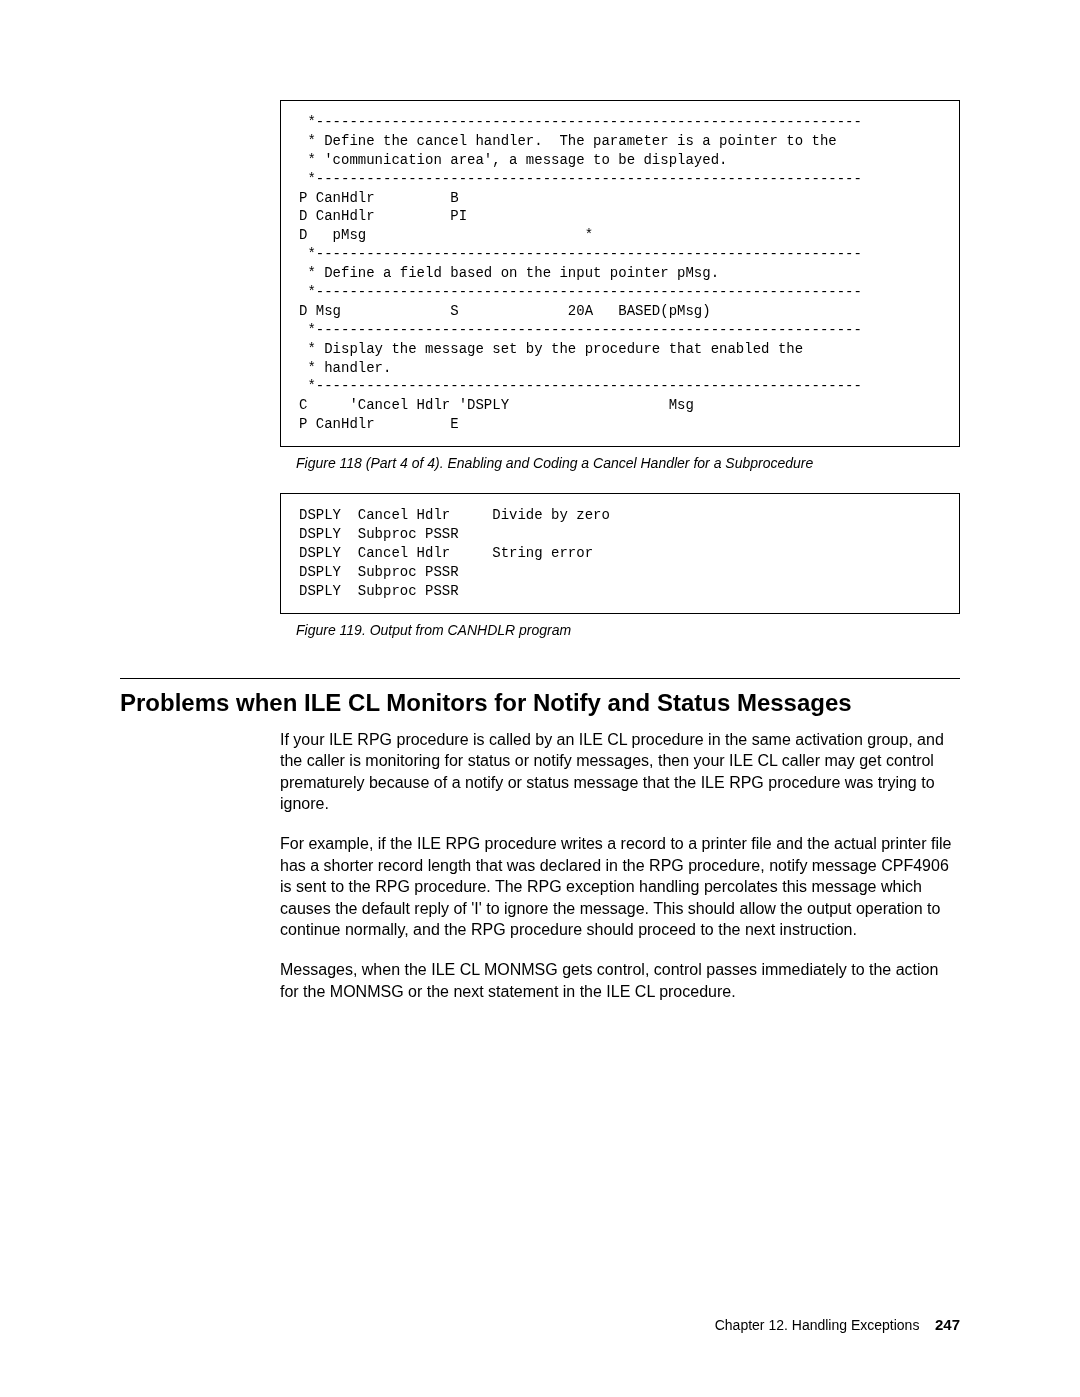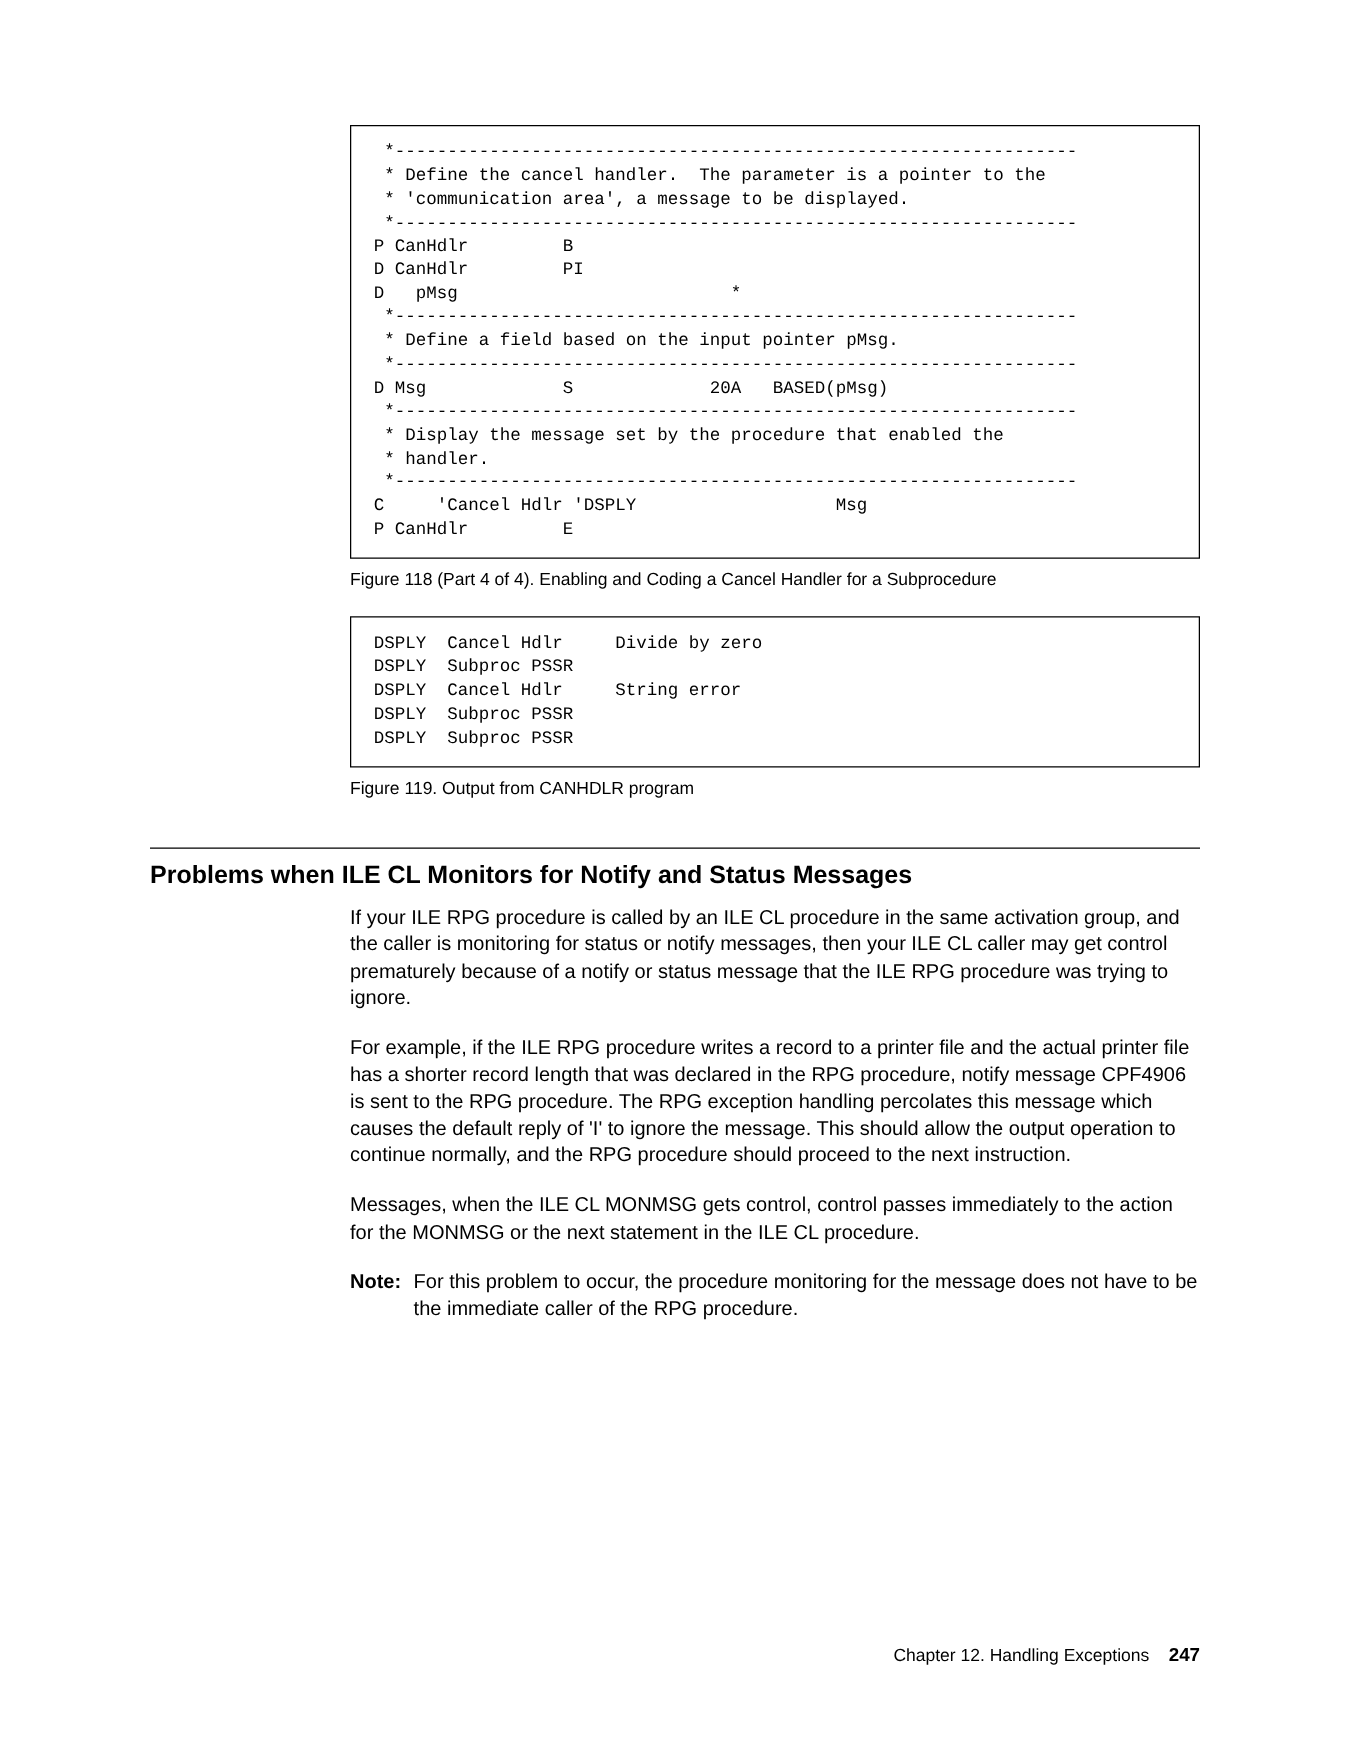--- a/index.html
+++ b/index.html
@@ -20,36 +20,38 @@
   .code-box {
     border: 1px solid #000;
     padding: 12px 18px;
     font-family: "Courier New", Courier, monospace;
     font-size: 14px;
     line-height: 1.35;
     white-space: pre;
     margin-bottom: 8px;
   }
   .caption {
+    font-style: italic;
     font-size: 14px;
     margin-bottom: 22px;
+    margin-left: 16px;
   }
   .body-para {
     font-size: 16px;
     line-height: 1.35;
     margin-bottom: 18px;
   }
   .section-rule {
     border: none;
     border-top: 1.5px solid #000;
     margin-top: 40px;
     margin-bottom: 10px;
   }
   .section-heading {
-    font-size: 20px;
+    font-size: 24px;
     font-weight: bold;
     margin-bottom: 12px;
     font-family: Arial, Helvetica, sans-serif;
   }
   .note-block {
     display: flex;
     font-size: 16px;
     line-height: 1.35;
     margin-bottom: 18px;
   }
@@ -115,24 +117,20 @@
   <h2 class="section-heading">Problems when ILE CL Monitors for Notify and Status Messages</h2>
 
   <div class="content-col">
 
     <p class="body-para">If your ILE RPG procedure is called by an ILE CL procedure in the same activation group, and the caller is monitoring for status or notify messages, then your ILE CL caller may get control prematurely because of a notify or status message that the ILE RPG procedure was trying to ignore.</p>
 
     <p class="body-para">For example, if the ILE RPG procedure writes a record to a printer file and the actual printer file has a shorter record length that was declared in the RPG procedure, notify message CPF4906 is sent to the RPG procedure. The RPG exception handling percolates this message which causes the default reply of 'I' to ignore the message. This should allow the output operation to continue normally, and the RPG procedure should proceed to the next instruction.</p>
 
     <p class="body-para">Messages, when the ILE CL MONMSG gets control, control passes immediately to the action for the MONMSG or the next statement in the ILE CL procedure.</p>
 
-    <div class="note-block">
-      <div class="note-label">Note:</div>
-      <div class="note-text">For this problem to occur, the procedure monitoring for the message does not have to be the immediate caller of the RPG procedure.</div>
-    </div>
 
 
   </div>
 
 </div>
 
 <div class="footer">
   <span>Chapter 12. Handling Exceptions</span>
   &nbsp;&nbsp;
   <span class="footer-bold">247</span>

